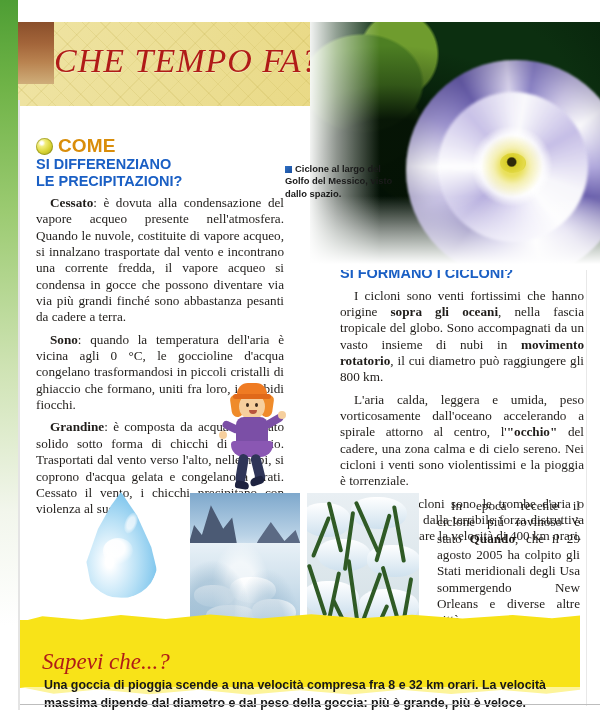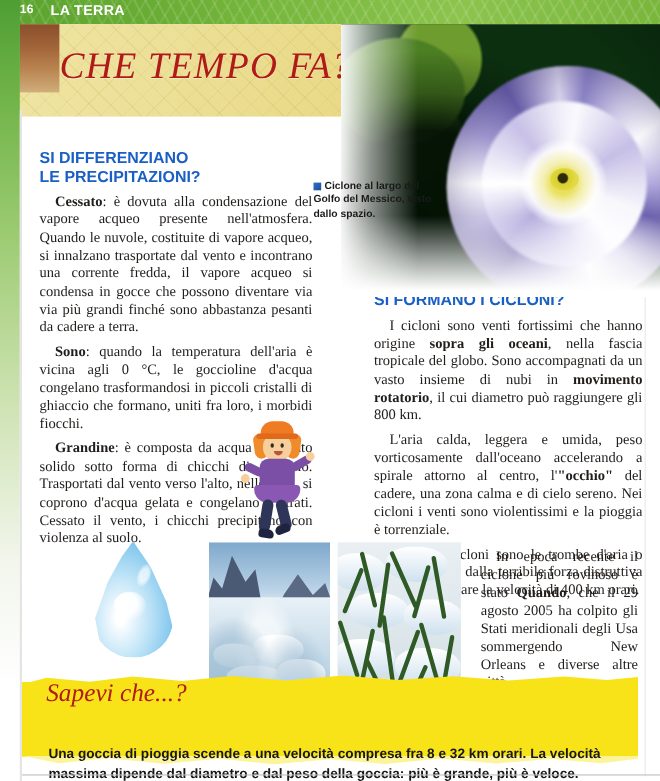--- a/index.html
+++ b/index.html
@@ -272,21 +272,21 @@
     position:absolute;left:20px;top:612px;width:560px;height:10px;z-index:9;
     background:#f8e318;
     clip-path:polygon(0% 100%, 4% 42%, 11% 78%, 18% 30%, 26% 70%, 34% 26%, 43% 66%, 52% 22%, 61% 62%, 70% 28%, 79% 66%, 88% 30%, 95% 62%, 100% 34%, 100% 100%);
   }
   .sapevi-bottom{
     position:absolute;left:20px;top:687px;width:560px;height:11px;z-index:9;
     background:#fdf49a;
     clip-path:polygon(0% 0%, 6% 62%, 14% 22%, 23% 66%, 32% 26%, 41% 70%, 50% 30%, 59% 68%, 68% 24%, 77% 64%, 86% 28%, 94% 62%, 100% 26%, 100% 0%);
   }
   .sapevi-title{
-    position:absolute;left:42px;top:617px;z-index:11;
+    position:absolute;left:42px;top:649px;z-index:11;
     font-family:"Liberation Serif", serif;font-style:italic;
     font-size:23px;color:#b01b17;
   }
   .sapevi-text{
     position:absolute;left:44px;top:676px;width:510px;z-index:11;
     font-family:"Liberation Sans", sans-serif;
     font-size:12.4px;line-height:18px;font-weight:700;color:#171717;
   }
 
   .bottom-rule{
@@ -298,26 +298,20 @@
 </style>
 </head>
 <body>
 
 <div id="page">
 
   <div class="edge-stripe"></div>
   <div class="edge-stripe-inner"></div>
   <div class="right-rule"></div>
 
-  <div class="topbar">
-    <div class="topbar-inner">
-      <span class="page-num">16</span>
-      <span class="section-name">LA TERRA</span>
-    </div>
-  </div>
 
   <div class="banner"></div>
   <div class="banner-left-swatch"></div>
   <div class="banner-left-swatch2"></div>
   <div class="banner-title">CHE TEMPO FA?</div>
 
   <div class="cyclone-photo">
     <div class="cyc-globe"></div>
     <div class="cyc-dark"></div>
     <div class="cyc-spiral"></div>
@@ -326,20 +320,23 @@
     <div class="cyc-eye"></div>
     <div class="cyc-left-fade"></div>
     <div class="cyc-bottom-fade"></div>
   </div>
 
   <div class="caption">
     <span class="cap-sq"></span><span>Ciclone al largo del Golfo del Messico, visto dallo spazio.</span>
   </div>
 
   <div class="col col-left">
+    <div class="h-come">
+      <span class="head-icon icon-come"></span><span>COME</span>
+    </div>
     <div class="h-sub">SI DIFFERENZIANO</div>
     <div class="h-sub">LE PRECIPITAZIONI?</div>
 
     <p class="body-p"><b>Cessato</b><span>: è dovuta alla condensazione del vapore acqueo presente nell'atmosfera. Quando le nuvole, costituite di vapore acqueo, si innalzano trasportate dal vento e incontrano una corrente fredda, il vapore acqueo si condensa in gocce che possono diventare via via più grandi finché sono abbastanza pesanti da cadere a terra.</span></p>
 
     <p class="body-p"><b>Sono</b><span>: quando la temperatura dell'aria è vicina agli 0 °C, le goccioline d'acqua congelano trasformandosi in piccoli cristalli di ghiaccio che formano, uniti fra loro, i morbidi fiocchi.</span></p>
 
     <p class="body-p"><b>Grandine</b><span>: è composta da acqua allo stato solido sotto forma di chicchi di ghiaccio. Trasportati dal vento verso l'alto, nelle nubi, si coprono d'acqua gelata e congelano a strati. Cessato il vento, i chicchi precipitano con violenza al suolo.</span></p>
   </div>
 

